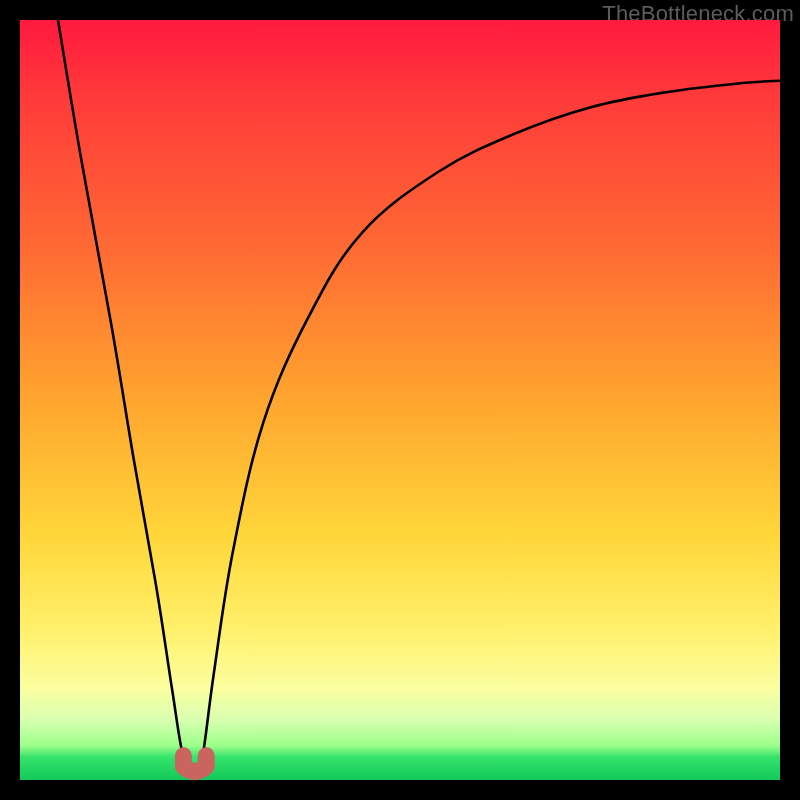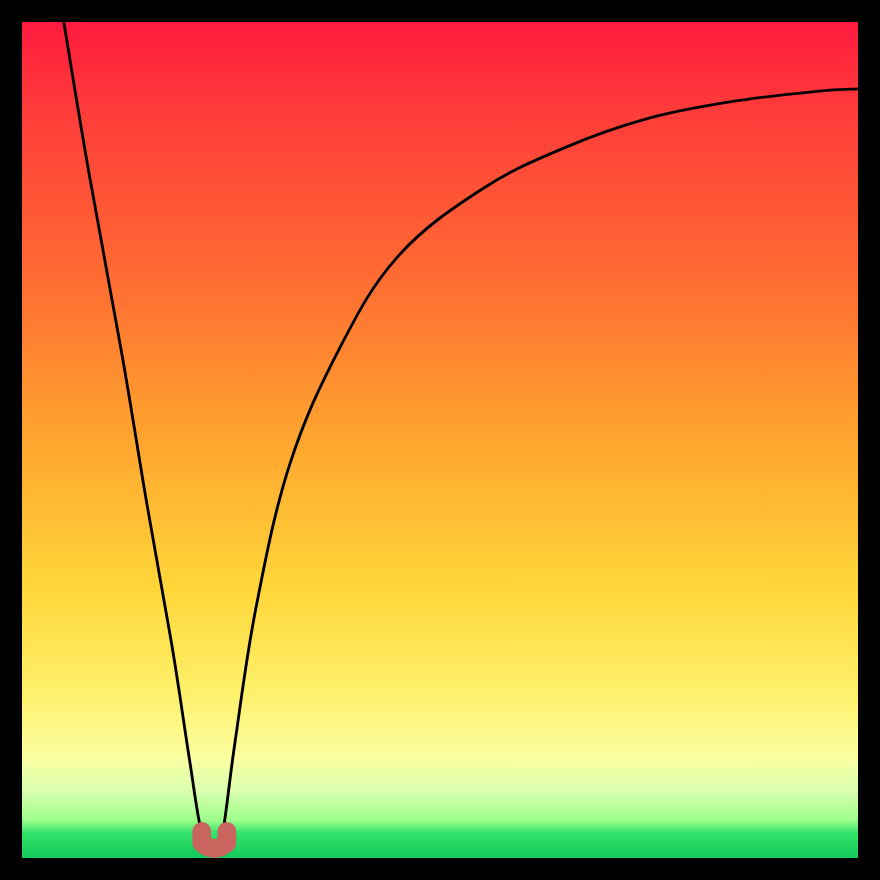--- a/index.html
+++ b/index.html
@@ -55,20 +55,21 @@
     font-size: 22px;
     letter-spacing: 0.2px;
     user-select: none;
   }
 </style>
 </head>
 <body>
 
 <div class="frame">
 
+  <div class="watermark">TheBottleneck.com</div>
 
   <div class="plot">
     <div class="gradient"></div>
 
     <svg class="curves" viewBox="0 0 760 760" preserveAspectRatio="none">
       <path id="curve-path" fill="none" stroke="#000000" stroke-width="2.6" stroke-linecap="round" stroke-linejoin="round" d="M 38.00 0.00 C 42.10 24.62, 51.22 82.08, 60.80 136.80 C 70.38 191.52, 81.62 249.28, 91.20 304.00 C 100.78 358.72, 105.79 392.92, 114.00 440.80 C 122.21 488.68, 129.96 528.96, 136.80 570.00 C 143.64 611.04, 147.21 638.70, 152.00 668.80 C 156.79 698.90, 159.30 722.15, 163.40 737.20 C 167.50 752.25, 171.38 752.40, 174.80 752.40 C 178.22 752.40, 178.98 754.98, 182.40 737.20 C 185.82 719.42, 188.33 690.54, 193.80 653.60 C 199.27 616.66, 203.91 577.14, 212.80 532.00 C 221.69 486.86, 229.52 445.21, 243.20 402.80 C 256.88 360.39, 271.02 330.60, 288.80 296.40 C 306.58 262.20, 318.74 238.79, 342.00 212.80 C 365.26 186.81, 390.64 169.78, 418.00 152.00 C 445.36 134.22, 466.64 125.63, 494.00 114.00 C 521.36 102.37, 542.64 94.92, 570.00 87.40 C 597.36 79.88, 618.64 76.58, 646.00 72.20 C 673.36 67.82, 701.48 65.13, 722.00 63.08 C 742.52 61.03, 753.16 61.21, 760.00 60.80"></path>
       <path id="dip-marker" fill="none" stroke="#c9645e" stroke-width="17" stroke-linecap="round" stroke-linejoin="round" d="M 163.40 735.68
      L 163.40 746.40
      Q 174.80 756.40 186.20 746.40
      L 186.20 735.68"></path>

